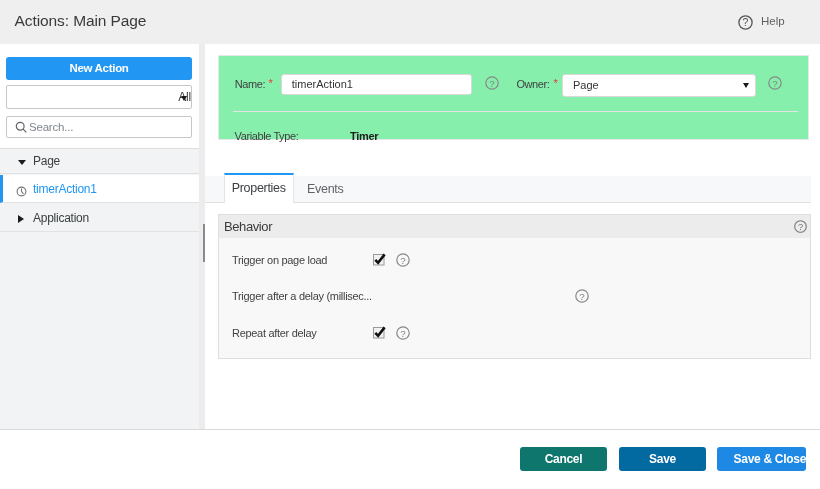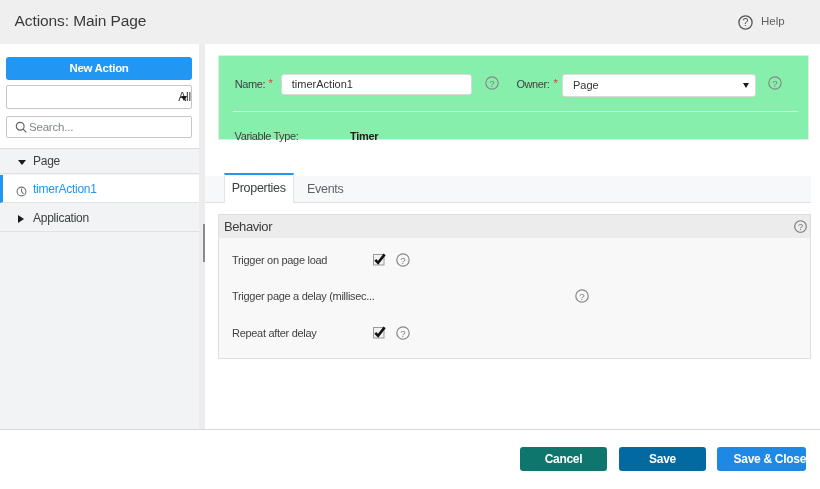--- a/index.html
+++ b/index.html
@@ -131,21 +131,21 @@
       </svg>
       <div class="abs brow-lbl" style="top:38.5px;">Trigger on page load</div>
       <svg class="abs" style="left:154px; top:38px;" width="13" height="13" viewBox="0 0 13 13">
         <rect x="0.5" y="1.5" width="10.5" height="10.5" fill="#f1f1f1" stroke="#9a9a9a" stroke-width="1"></rect>
         <path d="M2.3 6.8 L5.1 9.8 L11.6 1.4" fill="none" stroke="#111" stroke-width="2.6"></path>
       </svg>
       <svg class="abs" style="left:177px; top:38px;" width="14" height="14" viewBox="0 0 14 14">
         <circle cx="7" cy="7" r="6.2" fill="none" stroke="#888" stroke-width="1.2"></circle>
         <text x="7" y="10.5" text-anchor="middle" font-size="9.8" fill="#808080" font-family="Liberation Sans">?</text>
       </svg>
-      <div class="abs brow-lbl" style="top:75px; width:144px; white-space:nowrap; overflow:hidden;">Trigger page a delay (millisec...</div>
+      <div class="abs brow-lbl" style="top:75px; width:144px; white-space:nowrap; overflow:hidden;">Trigger after a delay (millisec...</div>
       <svg class="abs" style="left:356px; top:74px;" width="14" height="14" viewBox="0 0 14 14">
         <circle cx="7" cy="7" r="6.2" fill="none" stroke="#888" stroke-width="1.2"></circle>
         <text x="7" y="10.5" text-anchor="middle" font-size="9.8" fill="#808080" font-family="Liberation Sans">?</text>
       </svg>
       <div class="abs brow-lbl" style="top:111.5px;">Repeat after delay</div>
       <svg class="abs" style="left:154px; top:111px;" width="13" height="13" viewBox="0 0 13 13">
         <rect x="0.5" y="1.5" width="10.5" height="10.5" fill="#f1f1f1" stroke="#9a9a9a" stroke-width="1"></rect>
         <path d="M2.3 6.8 L5.1 9.8 L11.6 1.4" fill="none" stroke="#111" stroke-width="2.6"></path>
       </svg>
       <svg class="abs" style="left:177px; top:111px;" width="14" height="14" viewBox="0 0 14 14">

